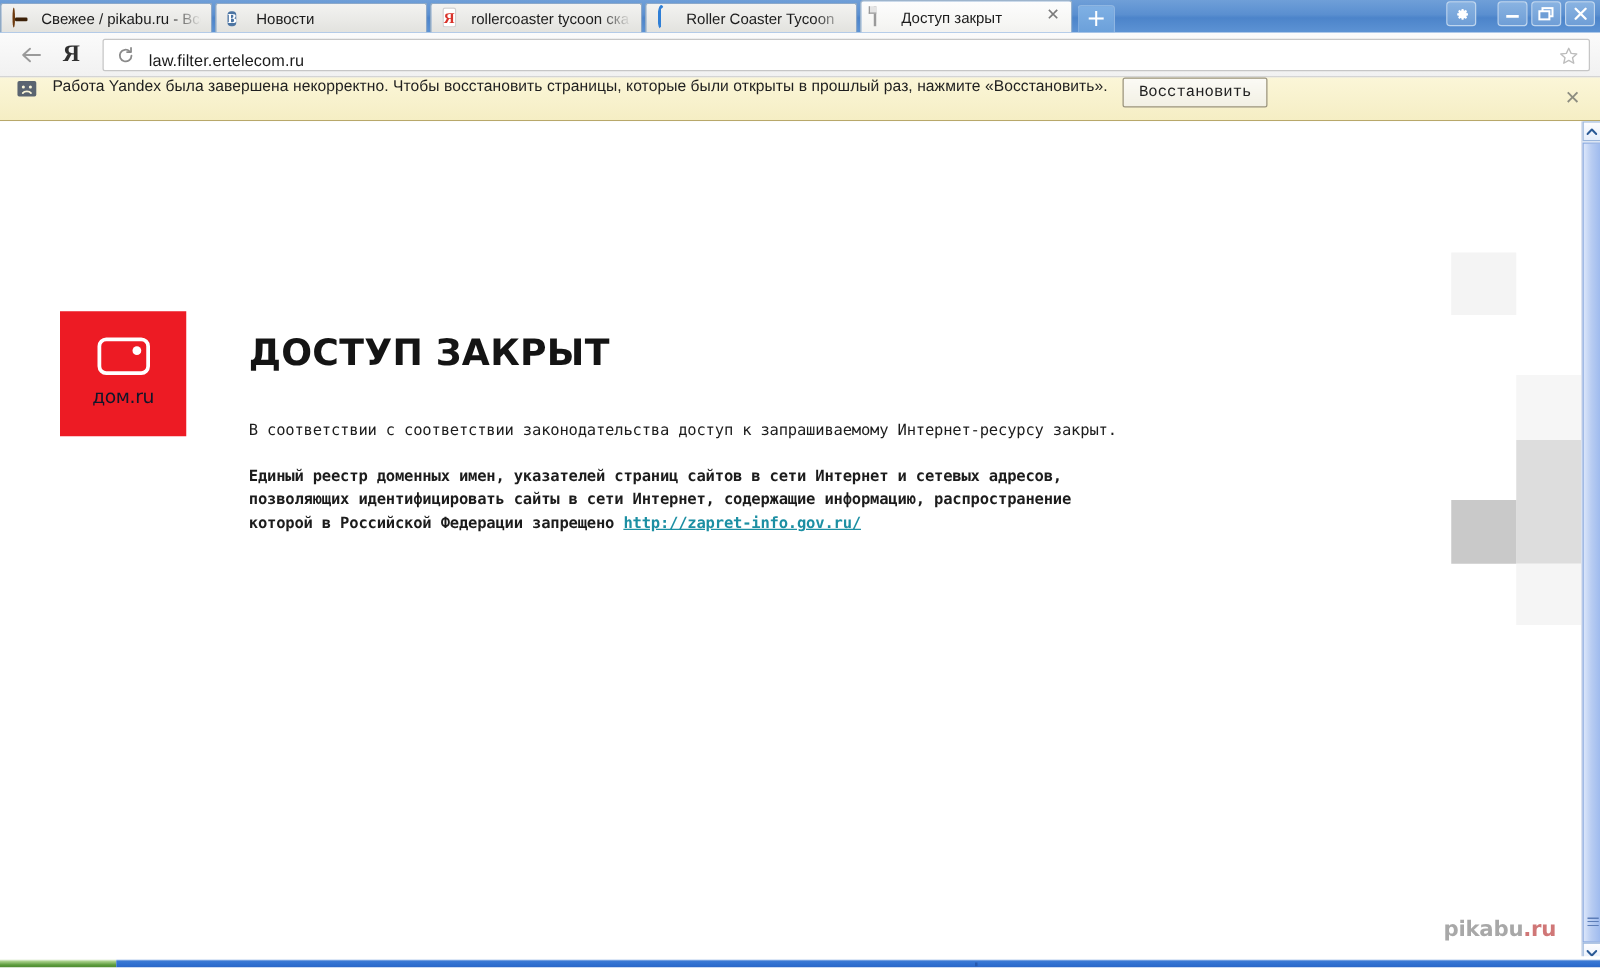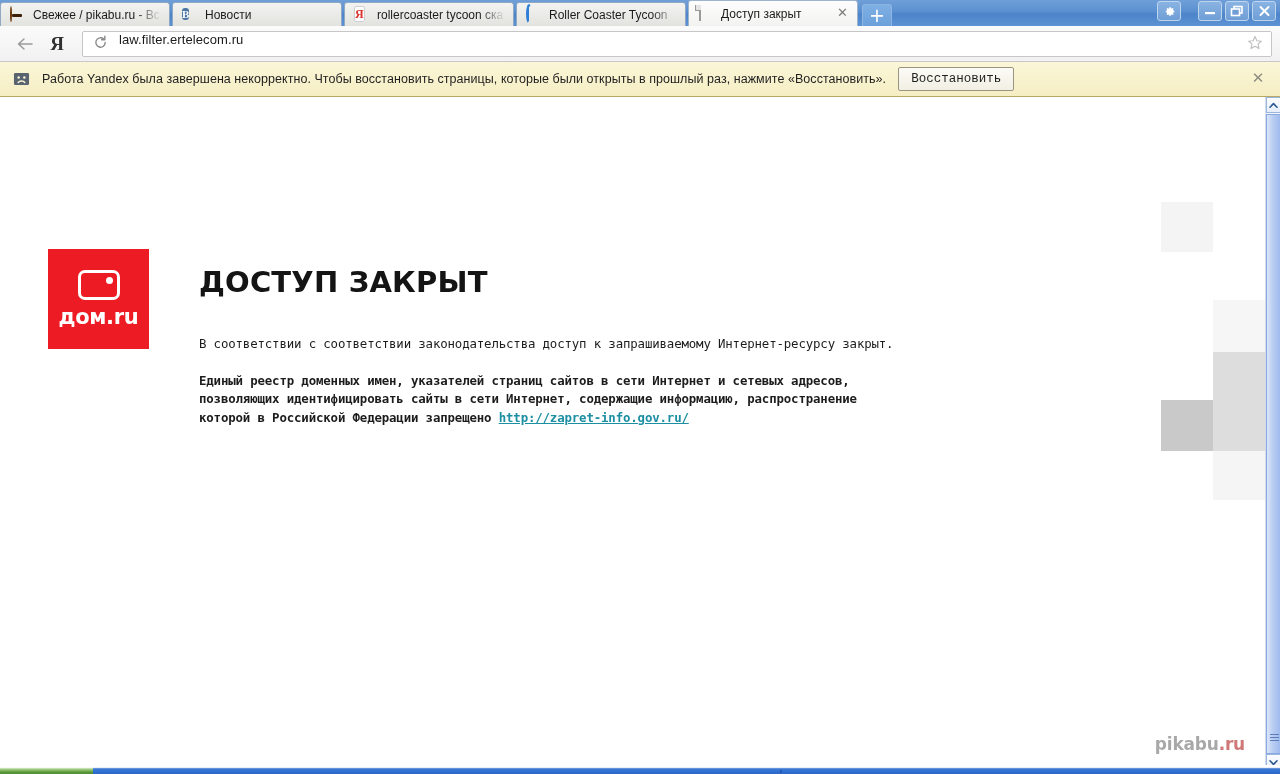--- a/index.html
+++ b/index.html
@@ -210,21 +210,21 @@
     font-family: "Liberation Serif", serif;
   }
   #omnibox {
     flex: 1 1 auto;
     height: 26px;
     margin-left: 8px;
     background: #ffffff;
     border: 1px solid #c6c6c6;
     border-radius: 2px;
     display: flex;
-    align-items: flex-start;
+    align-items: flex-end;
     padding: 0 4px 0 6px;
   }
   #reload-button {
     width: 22px; height: 22px;
     flex: 0 0 auto;
     display: flex; align-items: center; justify-content: center;
     color: #8a8a8a;
   }
   #url-text {
     flex: 1 1 auto;
@@ -241,21 +241,21 @@
     display: flex; align-items: center; justify-content: center;
     color: #b8b8b8;
   }
 
   
   #infobar {
     height: 35px;
     background: linear-gradient(to bottom, #fbf6d8 0%, #f5eec4 100%);
     border-bottom: 1px solid #b8a86a;
     display: flex;
-    align-items: center;
+    align-items: flex-start;
     padding: 0 10px 0 12px;
     gap: 12px;
     position: relative;
   }
   #infobar-icon {
     width: 18px; height: 18px;
     flex: 0 0 auto;
     display: flex; align-items: center; justify-content: center;
     color: #5a6470;
   }
@@ -329,23 +329,23 @@
     border-radius: 7px;
   }
   #logo-tv-dot {
     position: absolute;
     right: 4px; top: 4px;
     width: 7px; height: 7px;
     border-radius: 50%;
     background: #ffffff;
   }
   #logo-text {
-    color: #ffffff;
-    font-size: 21px;
-    font-weight: bold;
+    color: #0f172a;
+    font-size: 15px;
+    font-weight: normal;
     letter-spacing: -0.3px;
     font-family: "DejaVu Sans", sans-serif;
     line-height: 22px;
   }
 
   #page-title {
     position: absolute;
     left: 199px; top: 168px;
     font-size: 29px;
     font-weight: bold;

